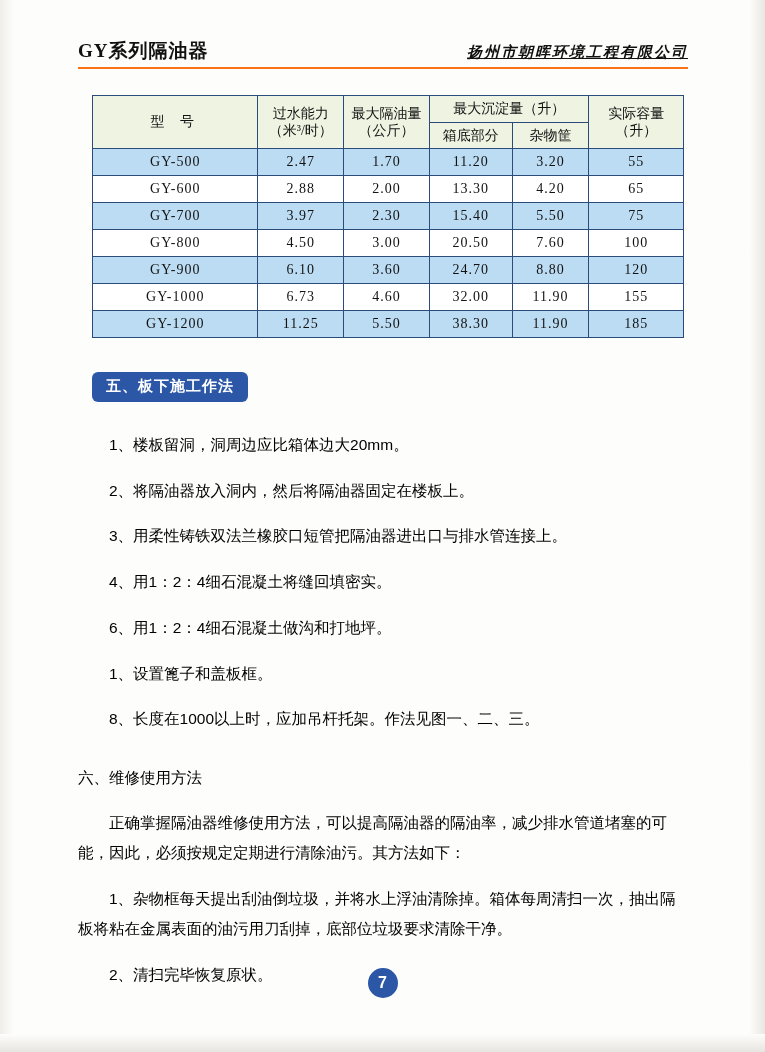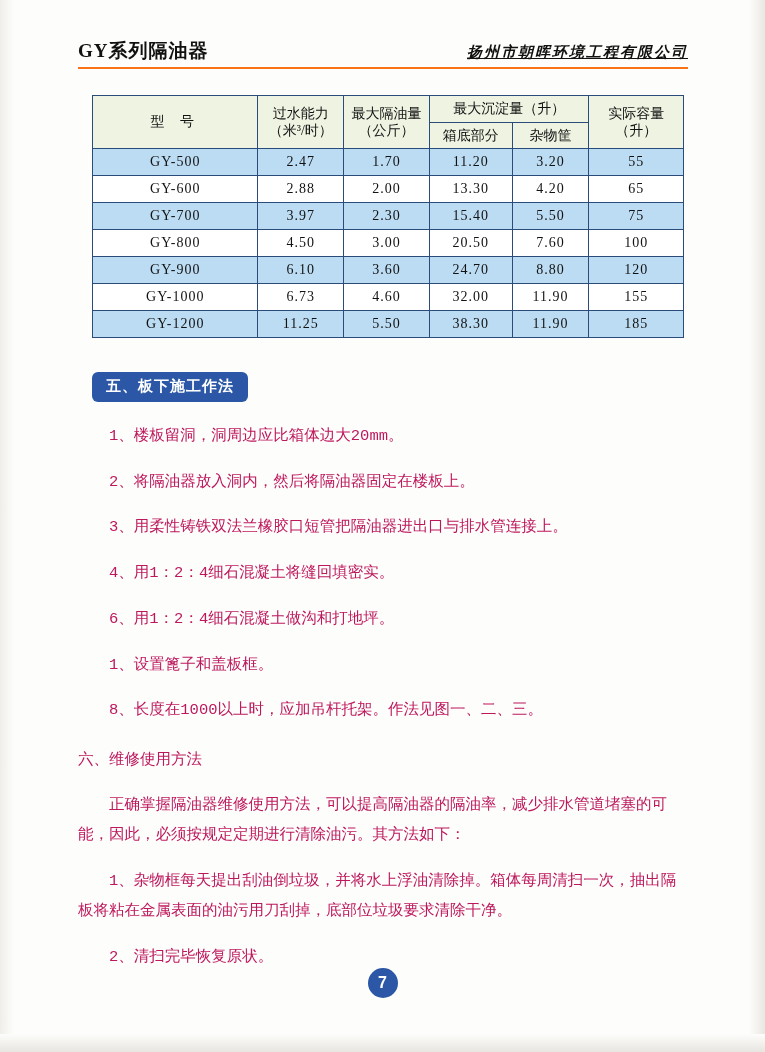--- a/index.html
+++ b/index.html
@@ -117,25 +117,25 @@
     font-family: "Liberation Sans", sans-serif;
     font-size: 15px;
     font-weight: bold;
     letter-spacing: 1px;
     padding: 5px 14px 6px 14px;
     border-radius: 6px;
   }
 
   
   .body-text {
-    margin-top: 19px;
+    margin-top: 28px;
     font-size: 15.5px;
     line-height: 1.95;
-    color: #be185d;
-    font-family: Liberation Mono, monospace;
+    color: #000000;
+    font-family: Liberation Sans, sans-serif;
   }
   .p-indent2 { text-indent: 2em; }
   .heading-line {
     font-size: 15.5px;
     line-height: 1.95;
     text-indent: 0;
   }
 
   
   .page-number {

